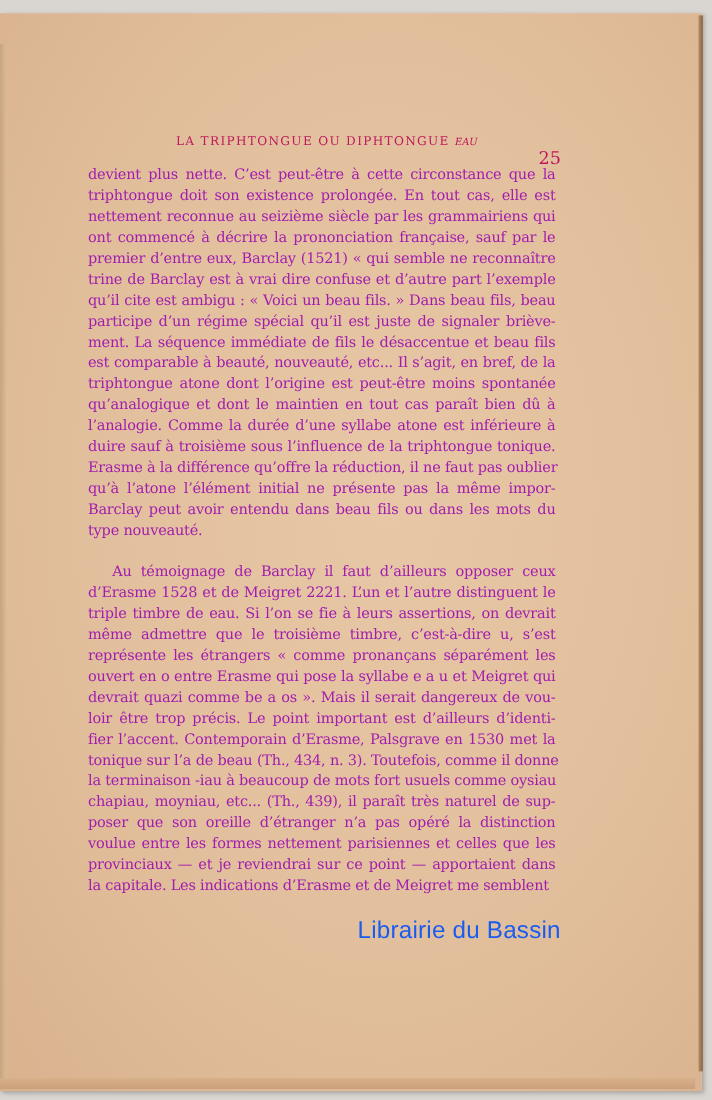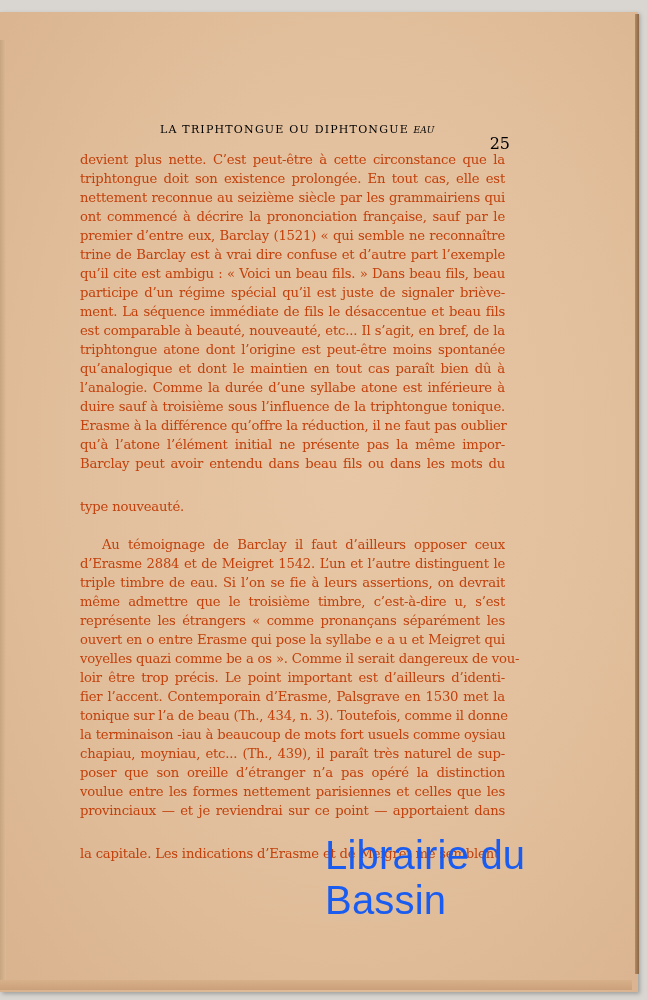--- a/index.html
+++ b/index.html
@@ -20,43 +20,43 @@
   .bottom-edge {
     position:absolute; left:0; top:980px; width:632px; height:10px;
     background:linear-gradient(to bottom,#d7b08a,#caa07a);
   }
   .left-strip {
     position:absolute; left:0; top:40px; width:6px; height:940px;
     background:linear-gradient(to right,#c7a581,#ddb996);
   }
   .running-head {
     position:absolute; left:80px; top:118px; width:430px; height:22px;
-    font-family:"DejaVu Serif", serif; color:#000000;
+    font-family:"DejaVu Serif", serif; color:#be185d;
   }
   .running-head .title {
     position:absolute; left:80px; top:3px; font-size:11px; letter-spacing:1.2px;
     font-variant:small-caps; text-transform:uppercase;
   }
   .running-head .title i { text-transform:none; letter-spacing:0; font-size:13px; }
   .running-head .pagenum {
     position:absolute; right:0; top:16px; font-size:16px;
   }
   .body-text {
     position:absolute; left:80px; top:150px; width:425px;
     font-family:"DejaVu Serif", serif; font-size:13.2px; line-height:19px;
-    color:#c2410c; text-align:justify;
+    color:#a21caf; text-align:justify;
     letter-spacing:-0.2px;
   }
   .body-text .line { display:block; text-align:justify; text-align-last:justify; white-space:nowrap; height:19px; }
-  .body-text .line.last { text-align-last:left;margin-top:24px; }
+  .body-text .line.last { text-align-last:left; }
   .para-gap { height:19px; }
   .indent { padding-left:22px; }
   .watermark {
     position:absolute; left:325px; top:833px;
-    font-family:"Liberation Sans", sans-serif; font-size:40px; color:#1a5cf0;
+    font-family:"Liberation Sans", sans-serif; font-size:22px; color:#1a5cf0;
     letter-spacing:0.2px;
   }
 </style>
 </head>
 <body>
 
 <div class="page"></div>
 <div class="left-strip"></div>
 <div class="page-edge"></div>
 <div class="bottom-edge"></div>
@@ -86,26 +86,26 @@
       <span class="line">l’analogie. Comme la durée d’une syllabe atone est inférieure à</span>
       <span class="line">duire sauf à troisième sous l’influence de la triphtongue tonique.</span>
       <span class="line">Erasme à la différence qu’offre la réduction, il ne faut pas oublier</span>
       <span class="line">qu’à l’atone l’élément initial ne présente pas la même impor-</span>
       <span class="line">Barclay peut avoir entendu dans beau fils ou dans les mots du</span>
       <span class="line last">type nouveauté.</span>
     </div>
   <div class="para-gap"></div>
   <div id="para1">
       <span class="line indent">Au témoignage de Barclay il faut d’ailleurs opposer ceux</span>
-      <span class="line">d’Erasme 2884 et de Meigret 1542. L’un et l’autre distinguent le</span>
+      <span class="line">d’Erasme 1528 et de Meigret 2221. L’un et l’autre distinguent le</span>
       <span class="line">triple timbre de eau. Si l’on se fie à leurs assertions, on devrait</span>
       <span class="line">même admettre que le troisième timbre, c’est-à-dire u, s’est</span>
       <span class="line">représente les étrangers « comme pronançans séparément les</span>
       <span class="line">ouvert en o entre Erasme qui pose la syllabe e a u et Meigret qui</span>
-      <span class="line">voyelles quazi comme be a os ». Comme il serait dangereux de vou-</span>
+      <span class="line">devrait quazi comme be a os ». Mais il serait dangereux de vou-</span>
       <span class="line">loir être trop précis. Le point important est d’ailleurs d’identi-</span>
       <span class="line">fier l’accent. Contemporain d’Erasme, Palsgrave en 1530 met la</span>
       <span class="line">tonique sur l’a de beau (Th., 434, n. 3). Toutefois, comme il donne</span>
       <span class="line">la terminaison -iau à beaucoup de mots fort usuels comme oysiau</span>
       <span class="line">chapiau, moyniau, etc... (Th., 439), il paraît très naturel de sup-</span>
       <span class="line">poser que son oreille d’étranger n’a pas opéré la distinction</span>
       <span class="line">voulue entre les formes nettement parisiennes et celles que les</span>
       <span class="line">provinciaux — et je reviendrai sur ce point — apportaient dans</span>
       <span class="line last">la capitale. Les indications d’Erasme et de Meigret me semblent</span>
     </div>

